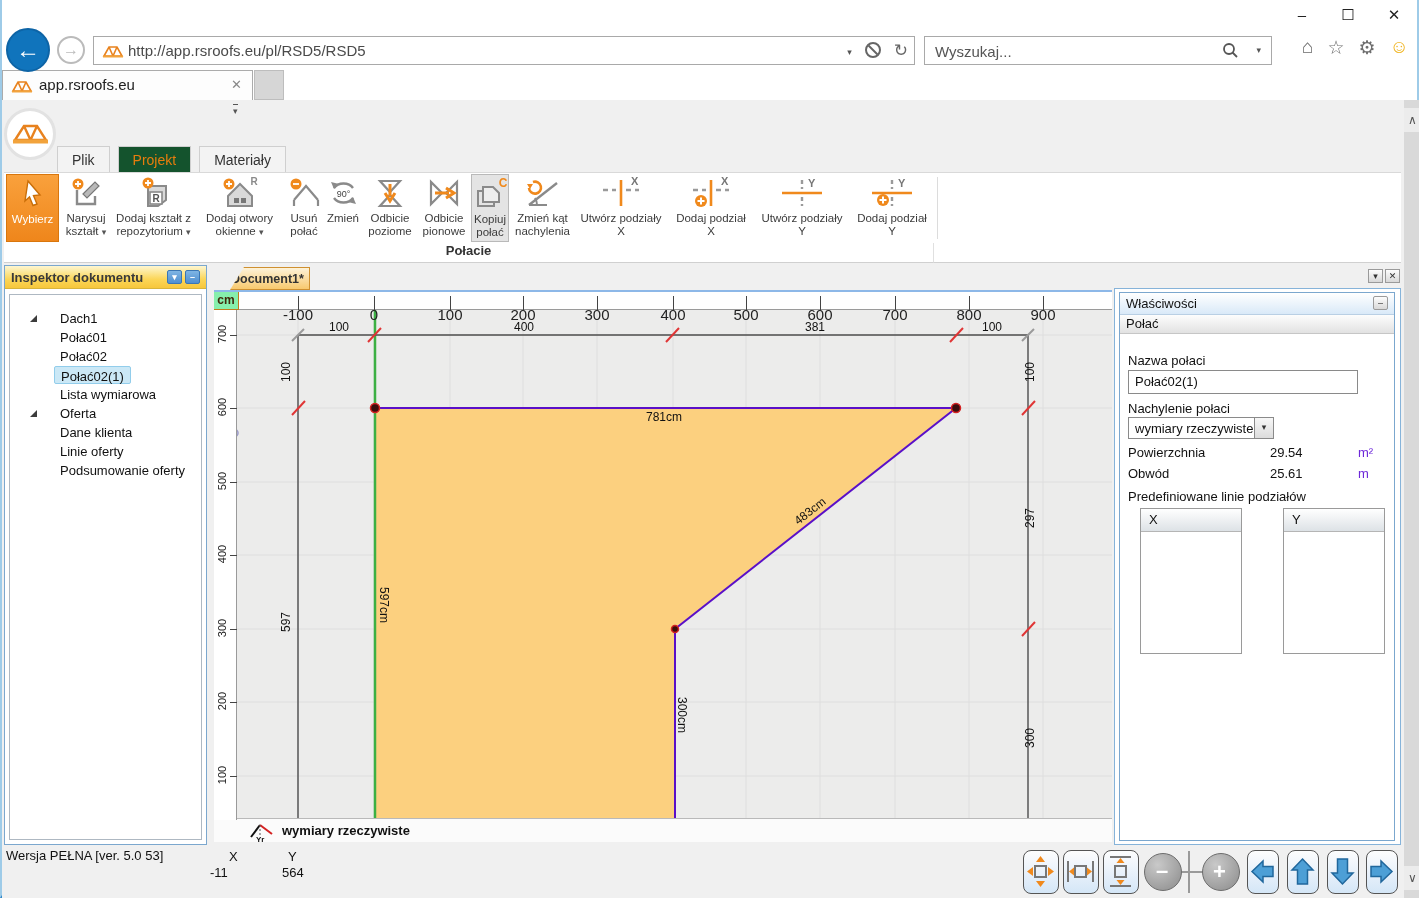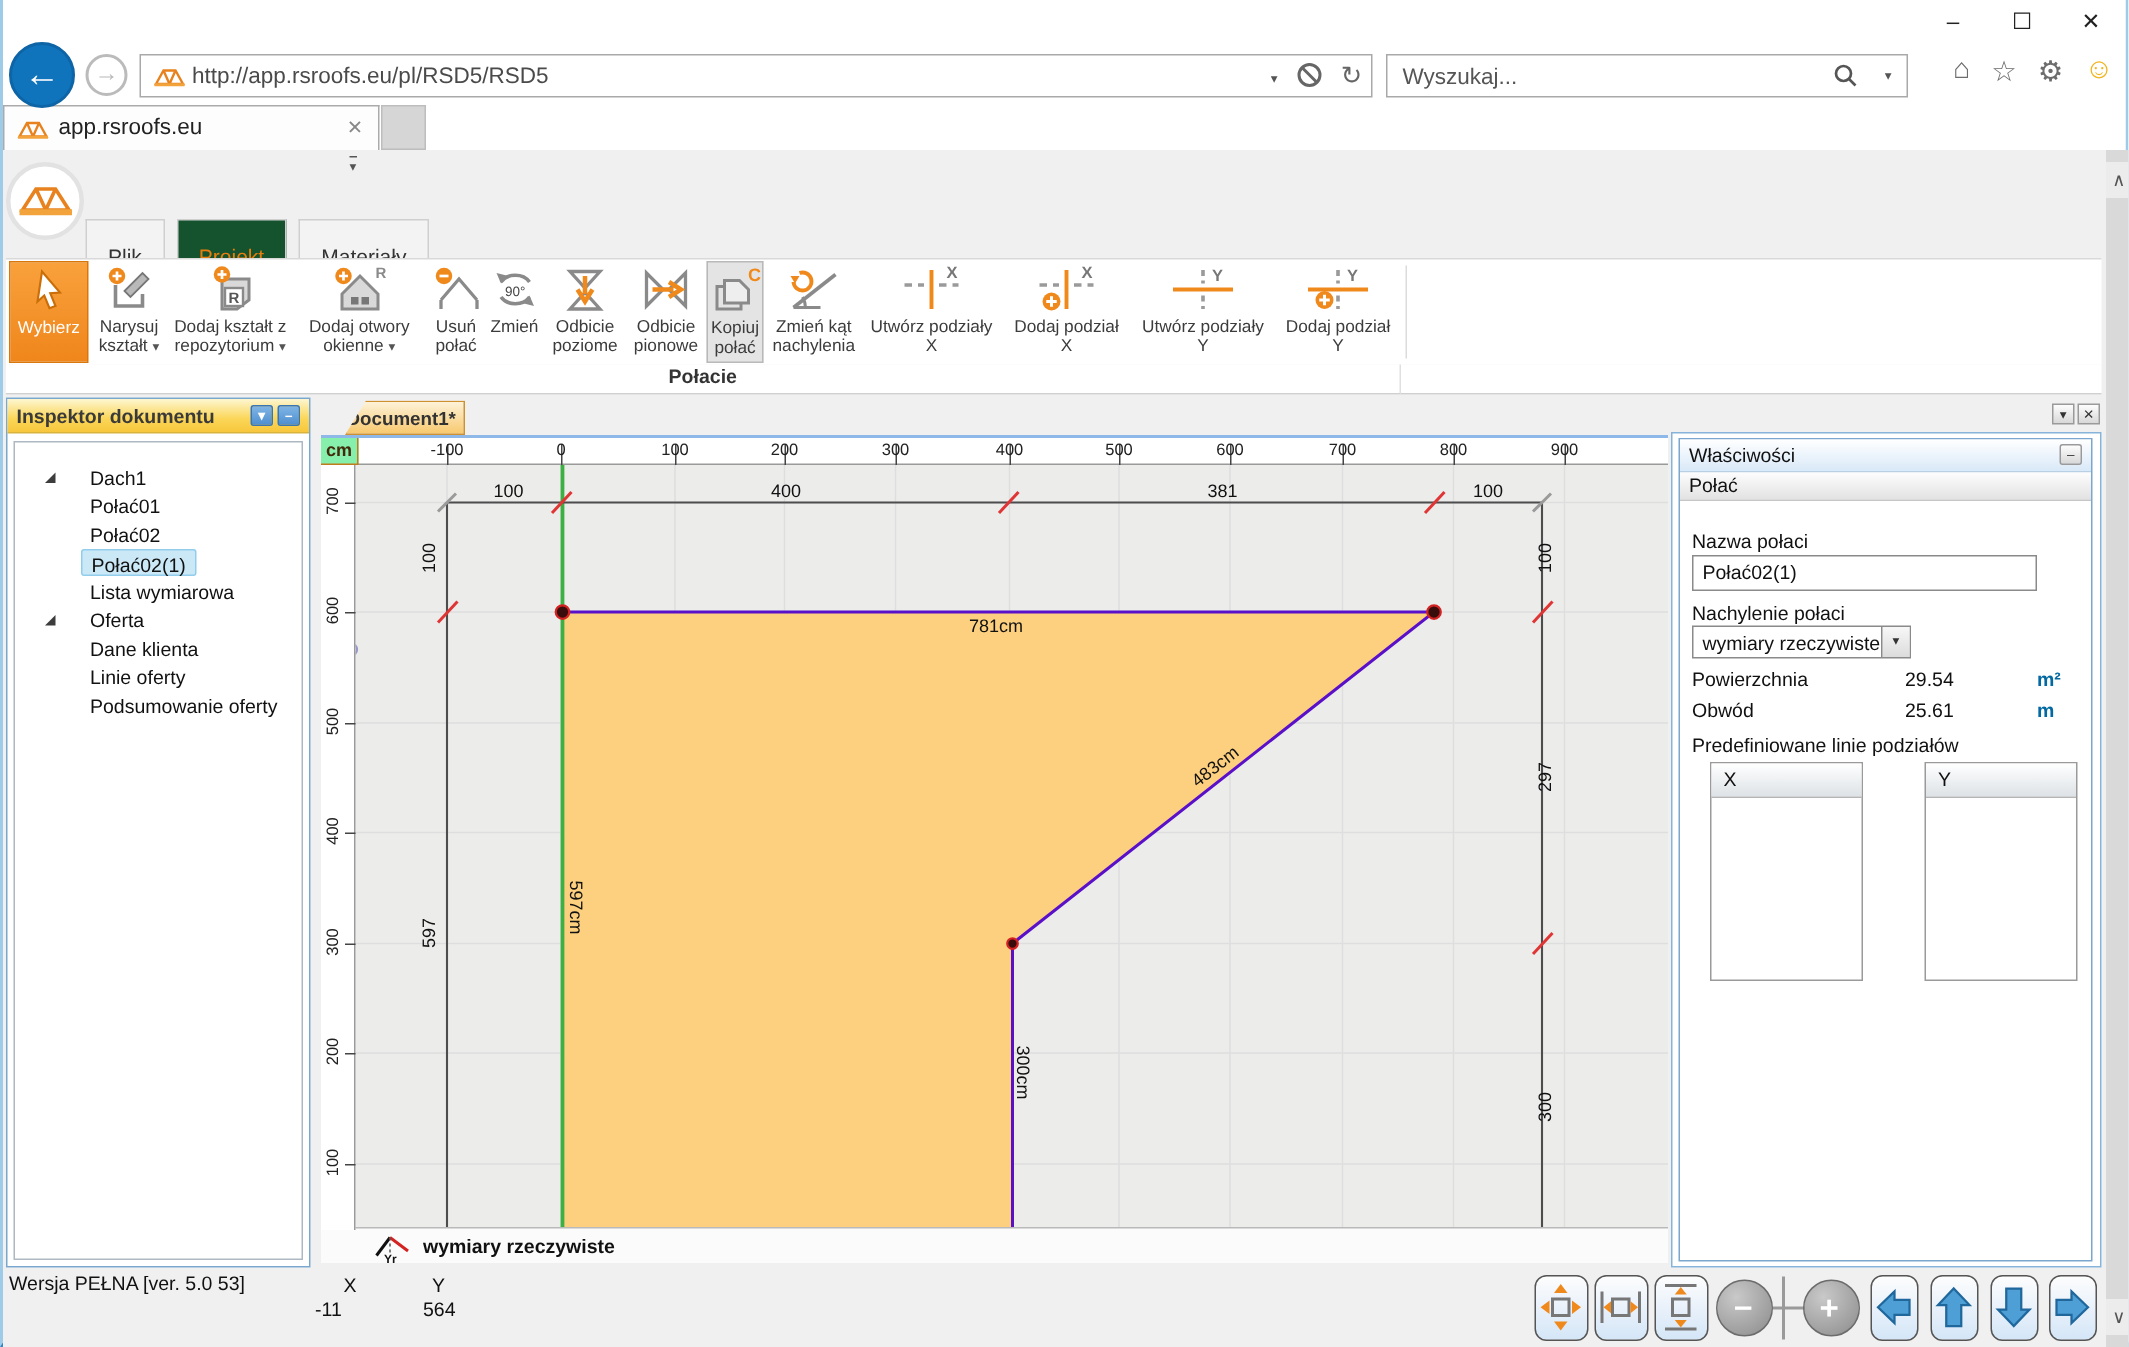--- a/index.html
+++ b/index.html
@@ -20,21 +20,21 @@
   .search-ph { left:10px; top:6px; color:#555; font-size:15px; }
   .topicons { right:8px; top:36px; color:#6d6d6d; font-size:19px; }
   .tabbar { left:0; top:70px; width:100%; height:30px; background:#fff; }
   .browtab { left:0px; top:70px; width:251px; height:30px; background:#fdfdfd; border:1px solid #ababab; border-bottom:none; font-size:15px; color:#222; }
   .tabstub { left:252px; top:70px; width:30px; height:30px; background:#d6d6d6; border:1px solid #bdbdbd; }
 
   
   .appbg { left:0; top:100px; width:100%; height:798px; background:#f0f0f0; }
   .logo-circle { left:2px; top:108px; width:52px; height:52px; border-radius:50%; background:#fff; border:3px solid #e2e2e2; }
   .ribbontabs { left:55px; top:146px; height:26px; }
-  .rtab { float:left; padding:16px 14px; font-size:14px; color:#333; background:#f3f3f3; border:1px solid #cfcfcf; border-bottom:none; margin-right:8px; }
+  .rtab { float:left; padding:5px 14px; font-size:14px; color:#333; background:#f3f3f3; border:1px solid #cfcfcf; border-bottom:none; margin-right:8px; }
   .rtab.active { background:#14532d; color:#e87d0d; }
   .ribbon { left:2px; top:172px; width:1397px; height:71px; background:#fff; border-top:1px solid #d9d9d9; }
   .rbtn { position:absolute; top:1px; height:68px; text-align:center; color:#3c3c3c; font-size:11.5px; line-height:13px; padding-top:2px; }
   .rbtn .ric { height:36px; position:relative; }
   .rbtn.sel { background:linear-gradient(#f9a13c,#ef861b); color:#fff; border:1px solid #d9760c; }
   .rbtn.pressed { background:#e4e4e4; border:1px solid #b9b9b9; }
   .caret { font-size:9px; color:#555; }
   .grouplabel { left:2px; top:243px; width:930px; height:20px; background:#fff; text-align:center; font-weight:bold; font-size:13px; color:#333; border-bottom:1px solid #d0d0d0; border-right:1px solid #e0e0e0; }
   .ribbonfill { left:932px; top:243px; width:467px; height:20px; background:#fff; border-bottom:1px solid #d0d0d0; }
 
@@ -51,42 +51,42 @@
   .account { left:8px; top:864px; width:196px; height:28px; border:1px solid #b5b5b5; background:#fcfcfc; text-align:center; line-height:26px; font-size:13px; color:#333; }
 
   
   .docwin { left:210px; top:265px; width:1189px; height:580px; background:#f0f0f0; }
   .doctab { left:228px; top:267px; width:80px; height:23px; background:linear-gradient(#fdf2d8,#f8c96e); border:1px solid #cf9030; clip-path:polygon(14px 0,100% 0,100% 100%,0 100%); font-size:12.5px; font-weight:bold; color:#333; text-align:left; line-height:22px; }
   .docbtn { width:15px; height:14px; background:linear-gradient(#fdfdfd,#d8d8d8); border:1px solid #9a9a9a; font-size:9px; color:#333; text-align:center; line-height:13px; }
   .canvaswrap { left:212px; top:290px; width:898px; height:528px; background:#ececeb; border-top:2px solid #8db8e8; }
   .cmbadge { left:0; top:0; width:25px; height:18px; background:#86efac; border-right:1px solid #c07c1a; border-bottom:1px solid #c07c1a; font-size:12px; font-weight:bold; color:#41290a; text-align:center; line-height:17px; z-index:6; }
   .hruler { left:0; top:0; width:898px; height:18px; background:#fff; border-bottom:1px solid #9a9a9a; z-index:4; }
   .vruler { left:0; top:18px; width:23px; height:510px; background:#fff; border-right:1px solid #9a9a9a; z-index:4; }
-  .hrlabel { position:absolute; top:2px; font-size:11px; color:#222; transform:translateX(-50%); }
+  .hrlabel { position:absolute; top:14px; font-size:15px; color:#222; transform:translateX(-50%); }
   .hrtick { position:absolute; top:4px; width:1px; height:14px; background:#444; }
   .vrlabel { position:absolute; left:1px; font-size:11px; color:#222; transform:rotate(-90deg); transform-origin:center; width:30px; text-align:center; }
   .vrtick { position:absolute; left:16px; height:1px; width:7px; background:#444; }
   .dimlabel { position:absolute; font-size:12px; color:#111; transform:translateX(-50%); z-index:3; }
   .vdim { position:absolute; font-size:12px; color:#111; transform:rotate(-90deg); z-index:3; white-space:nowrap; }
   .edgelabel { position:absolute; font-size:12px; color:#111; z-index:3; white-space:nowrap; }
   .statusrow { left:212px; top:818px; width:898px; height:24px; background:#fbfbfb; border-top:1px solid #b9b9b9; }
   .statustext { left:68px; top:4px; font-size:13px; font-weight:bold; color:#111; }
 
   
   .rpanel-outer { left:1112px; top:288px; width:287px; height:557px; border:1px solid #86b3d9; background:#fff; }
   .rpanel { left:1117px; top:292px; width:276px; height:549px; background:#fff; border:1px solid #7ba7ce; }
   .rpanel-h { height:22px; background:linear-gradient(#ffffff,#d9e9f8); border-bottom:1px solid #b9cfe4; font-size:13px; color:#111; padding:3px 6px; }
   .sectionbar { height:19px; background:linear-gradient(#fdfdfd,#e2e2e2); border-bottom:1px solid #c6c6c6; font-size:13px; color:#111; padding:1px 6px; }
   .flabel { position:absolute; left:8px; font-size:13px; color:#111; }
   .finput { position:absolute; left:8px; width:230px; height:24px; border:1px solid #8a8a8a; background:#fff; font-size:13px; color:#111; padding:3px 6px; font-family:"Liberation Sans",sans-serif; }
   .fdrop { position:absolute; left:8px; width:146px; height:22px; border:1px solid #8a8a8a; background:#fff; font-size:13px; color:#111; }
   .fdrop .val { position:absolute; left:6px; top:3px; }
   .fdrop .btn { position:absolute; right:0; top:0; width:19px; height:20px; background:linear-gradient(#f7f7f7,#dcdcdc); border-left:1px solid #8a8a8a; text-align:center; font-size:9px; line-height:19px; color:#333; }
   .pvval { position:absolute; left:150px; font-size:13px; color:#111; }
-  .pvunit { position:absolute; left:238px; font-size:13px; color:#0369a1;font-weight:bold; }
+  .pvunit { position:absolute; left:238px; font-size:13px; color:#6d28d9; }
   .listbox { position:absolute; width:102px; height:146px; border:1px solid #9a9a9a; background:#fff; }
   .listbox .lh { height:23px; background:linear-gradient(#ffffff,#dde2e6); border-bottom:1px solid #b5b5b5; font-size:13px; color:#111; padding:3px 8px; }
 
   
   .coordlbl { position:absolute; font-size:13px; color:#111; }
   .navbtn { position:absolute; top:850px; width:36px; height:44px; border:1.5px solid #555; border-radius:8px; background:linear-gradient(#fdfdfd,#e7f0fa 55%,#d4e6f7); }
   .zoomcirc { position:absolute; top:853px; width:38px; height:38px; border-radius:50%; background:radial-gradient(circle at 35% 30%,#c9c9c9,#8b8b8b); border:1px solid #6c6c6c; }
   .zoomglyph { position:absolute; color:#fff; font-weight:bold; }
   .scrollbar { left:1402px; top:100px; width:17px; height:798px; background:#d9d9d9; }
   .sbarrow { position:absolute; left:0; width:17px; height:24px; background:#ececec; color:#555; font-size:12px; text-align:center; line-height:24px; }

